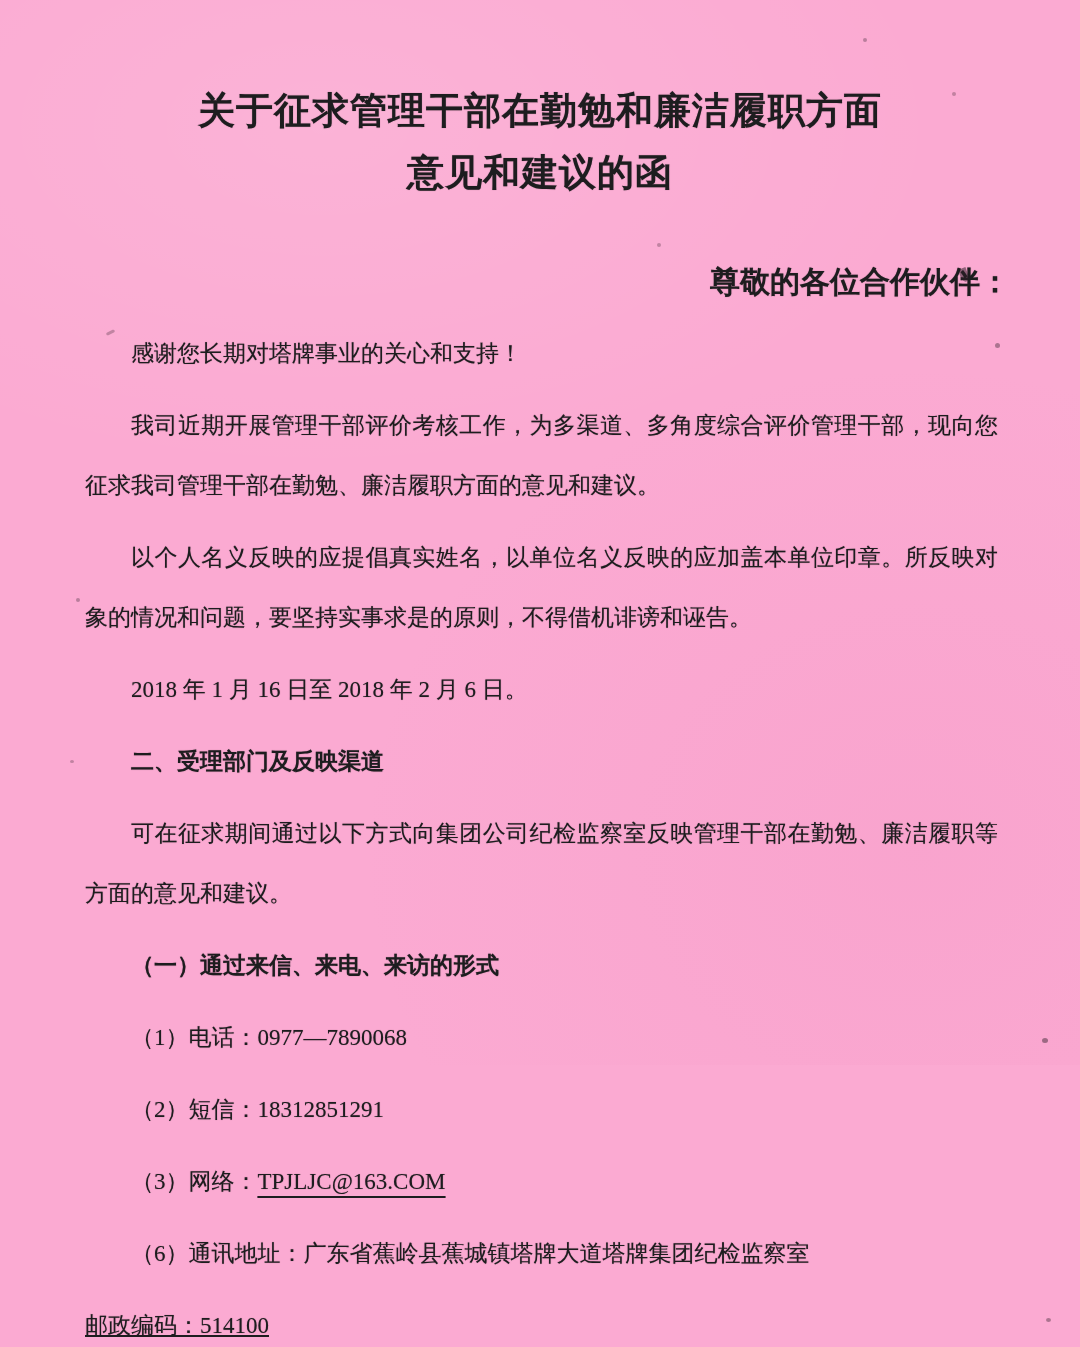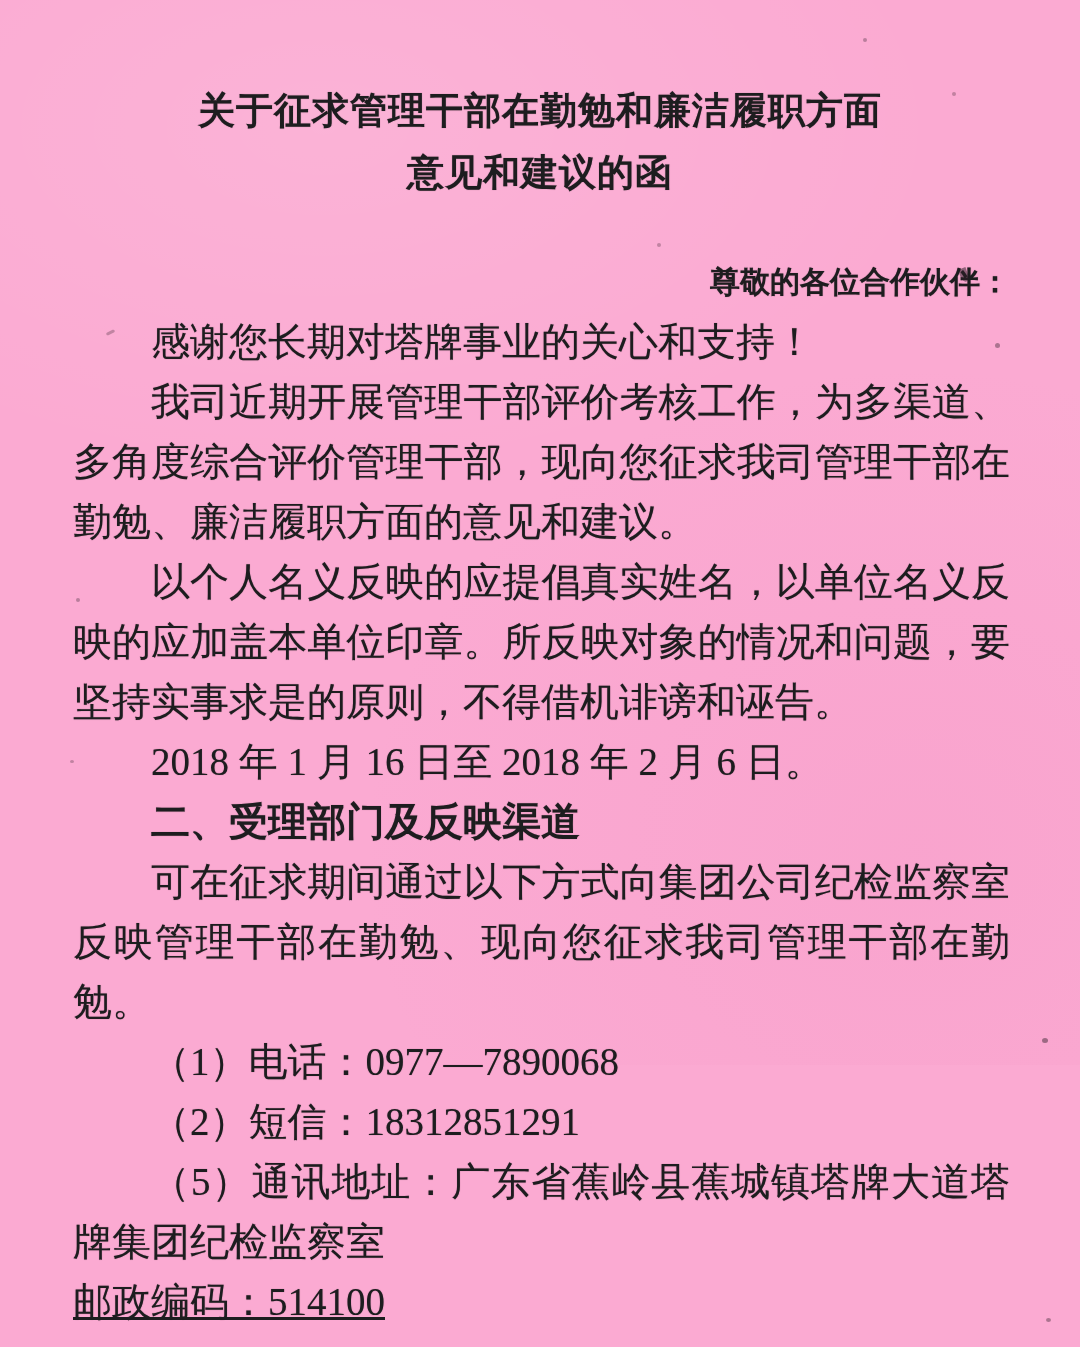--- a/index.html
+++ b/index.html
@@ -36,22 +36,22 @@
     padding: 0 70px 0 73px;
   }
   .salutation {
     margin: 48px 0 0 0;
     font-size: 30px;
     font-weight: bold;
     line-height: 60px;
     text-align: right;
   }
   .para {
-    margin: 0;
-    font-size: 39px;
+    margin: 12px;
+    font-size: 23px;
     line-height: 60px;
     text-indent: 2em;
     text-align: justify;
   }
   .bold { font-weight: bold; }
   .noindent { text-indent: 0; text-decoration: underline; }
   .underline {
     text-decoration: underline;
     text-decoration-thickness: 2px;
     text-underline-offset: 7px;
@@ -89,29 +89,31 @@
 
     <p class="para">我司近期开展管理干部评价考核工作，为多渠道、多角度综合评价管理干部，现向您征求我司管理干部在勤勉、廉洁履职方面的意见和建议。</p>
 
     <p class="para">以个人名义反映的应提倡真实姓名，以单位名义反映的应加盖本单位印章。所反映对象的情况和问题，要坚持实事求是的原则，不得借机诽谤和诬告。</p>
 
 
     <p class="para">2018 年 1 月 16 日至 2018 年 2 月 6 日。</p>
 
     <p class="para bold">二、受理部门及反映渠道</p>
 
-    <p class="para">可在征求期间通过以下方式向集团公司纪检监察室反映管理干部在勤勉、现向您征求我司管理干部在勤勉。</p>
+    <p class="para">可在征求期间通过以下方式向集团公司纪检监察室反映管理干部在勤勉、廉洁履职等方面的意见和建议。</p>
 
+    <p class="para bold">（一）通过来信、来电、来访的形式</p>
 
     <p class="para">（1）电话：0977—7890068</p>
 
     <p class="para">（2）短信：18312851291</p>
 
+    <p class="para"><span>（3）网络：</span><span class="underline">TPJLJC@163.COM</span></p>
 
-    <p class="para">（5）通讯地址：广东省蕉岭县蕉城镇塔牌大道塔牌集团纪检监察室</p>
+    <p class="para">（6）通讯地址：广东省蕉岭县蕉城镇塔牌大道塔牌集团纪检监察室</p>
 
     <p class="para noindent">邮政编码：514100</p>
 
   </div>
 
   <span class="speckle comma" style="left:960px; top:268px; width:8px; height:14px; opacity:.75;"></span>
   <span class="speckle" style="left:995px; top:343px; width:5px; height:5px; opacity:.55;"></span>
   <span class="speckle" style="left:863px; top:38px; width:4px; height:4px; opacity:.45;"></span>
   <span class="speckle" style="left:657px; top:243px; width:4px; height:4px; opacity:.4;"></span>
   <span class="speckle tick" style="left:106px; top:331px; width:9px; height:3px; opacity:.4;"></span>

